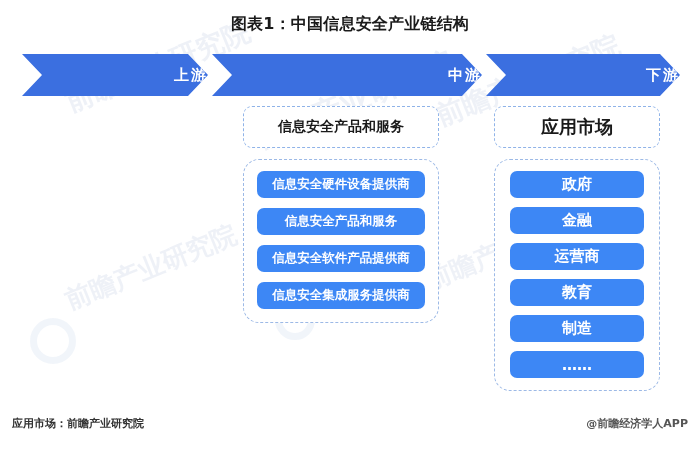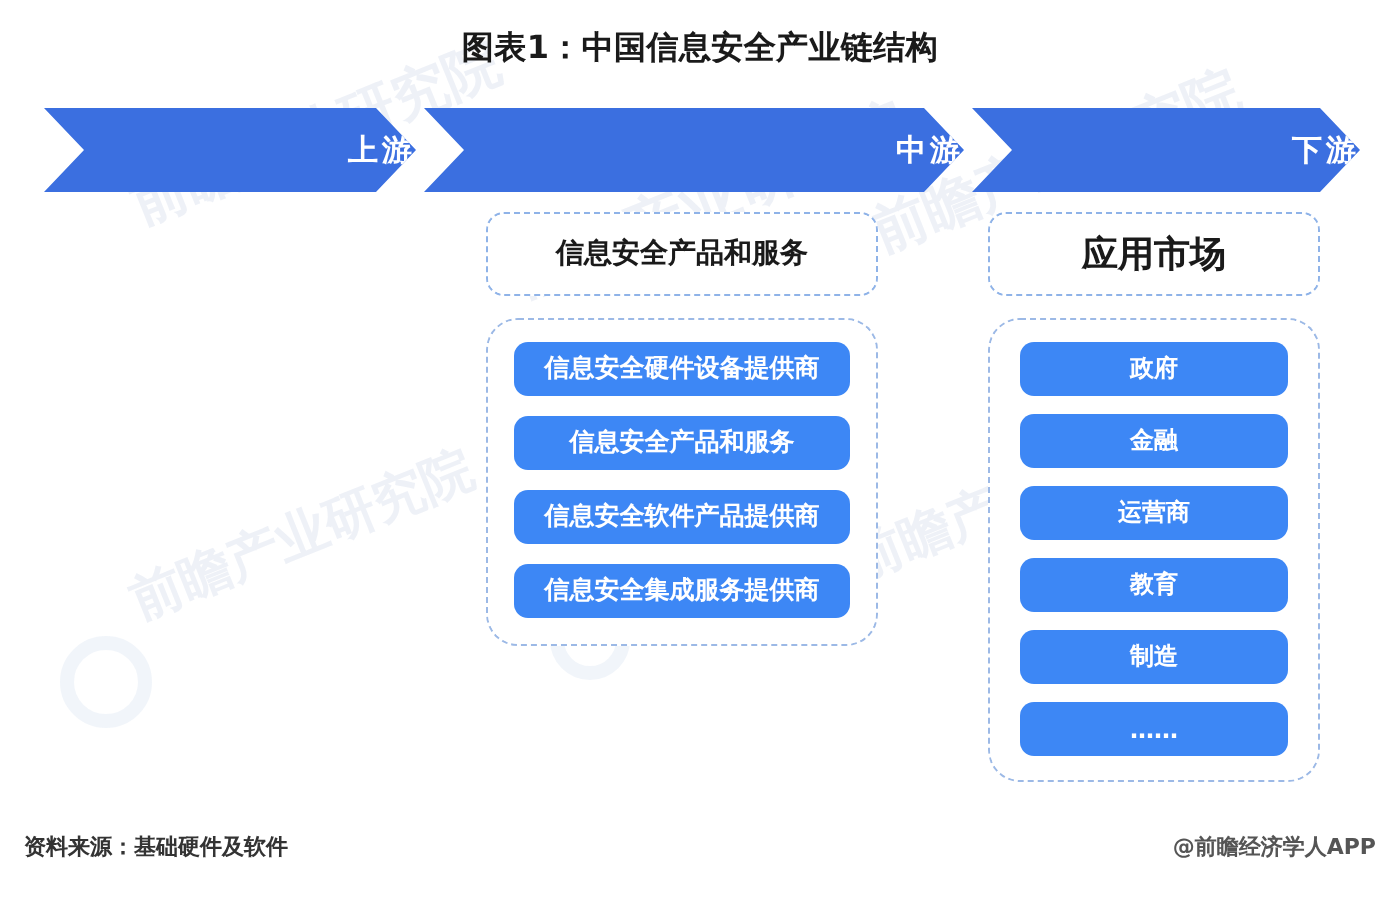--- a/index.html
+++ b/index.html
@@ -156,21 +156,21 @@
   
   .col-up .pill-blue  { height: 26px; font-size: 12.5px; margin-bottom: 7px; }
   .col-up .pill-light { min-height: 24px; font-size: 11px; margin-bottom: 7px; }
   .col-up .pill-light.two-line { min-height: 34px; margin-bottom: 0; }
 
   
   .col-mid .pill-blue { height: 27px; font-size: 12.5px; margin-bottom: 10px; }
   .col-mid .pill-blue:last-child { margin-bottom: 0; }
 
   
-  .col-down .pill-blue { height: 27px; font-size: 12px; margin-bottom: 9px; }
+  .col-down .pill-blue { height: 27px; font-size: 15px; margin-bottom: 9px; }
   .col-down .pill-blue:last-child { margin-bottom: 0; }
 
   
   .footer-left {
     position: absolute;
     left: 12px;
     bottom: 18px;
     font-size: 11px;
     color: #333333;
     font-weight: bold;
@@ -230,16 +230,16 @@
     <div class="col-body">
       <div class="pill-blue">政府</div>
       <div class="pill-blue">金融</div>
       <div class="pill-blue">运营商</div>
       <div class="pill-blue">教育</div>
       <div class="pill-blue">制造</div>
       <div class="pill-blue">……</div>
     </div>
   </div>
 
-  <div class="footer-left">资料来源：基础硬件及软件</div>
+  <div class="footer-left">应用市场：前瞻产业研究院</div>
   <div class="footer-right">@前瞻经济学人APP</div>
 
 </div>
 
 </body></html>

